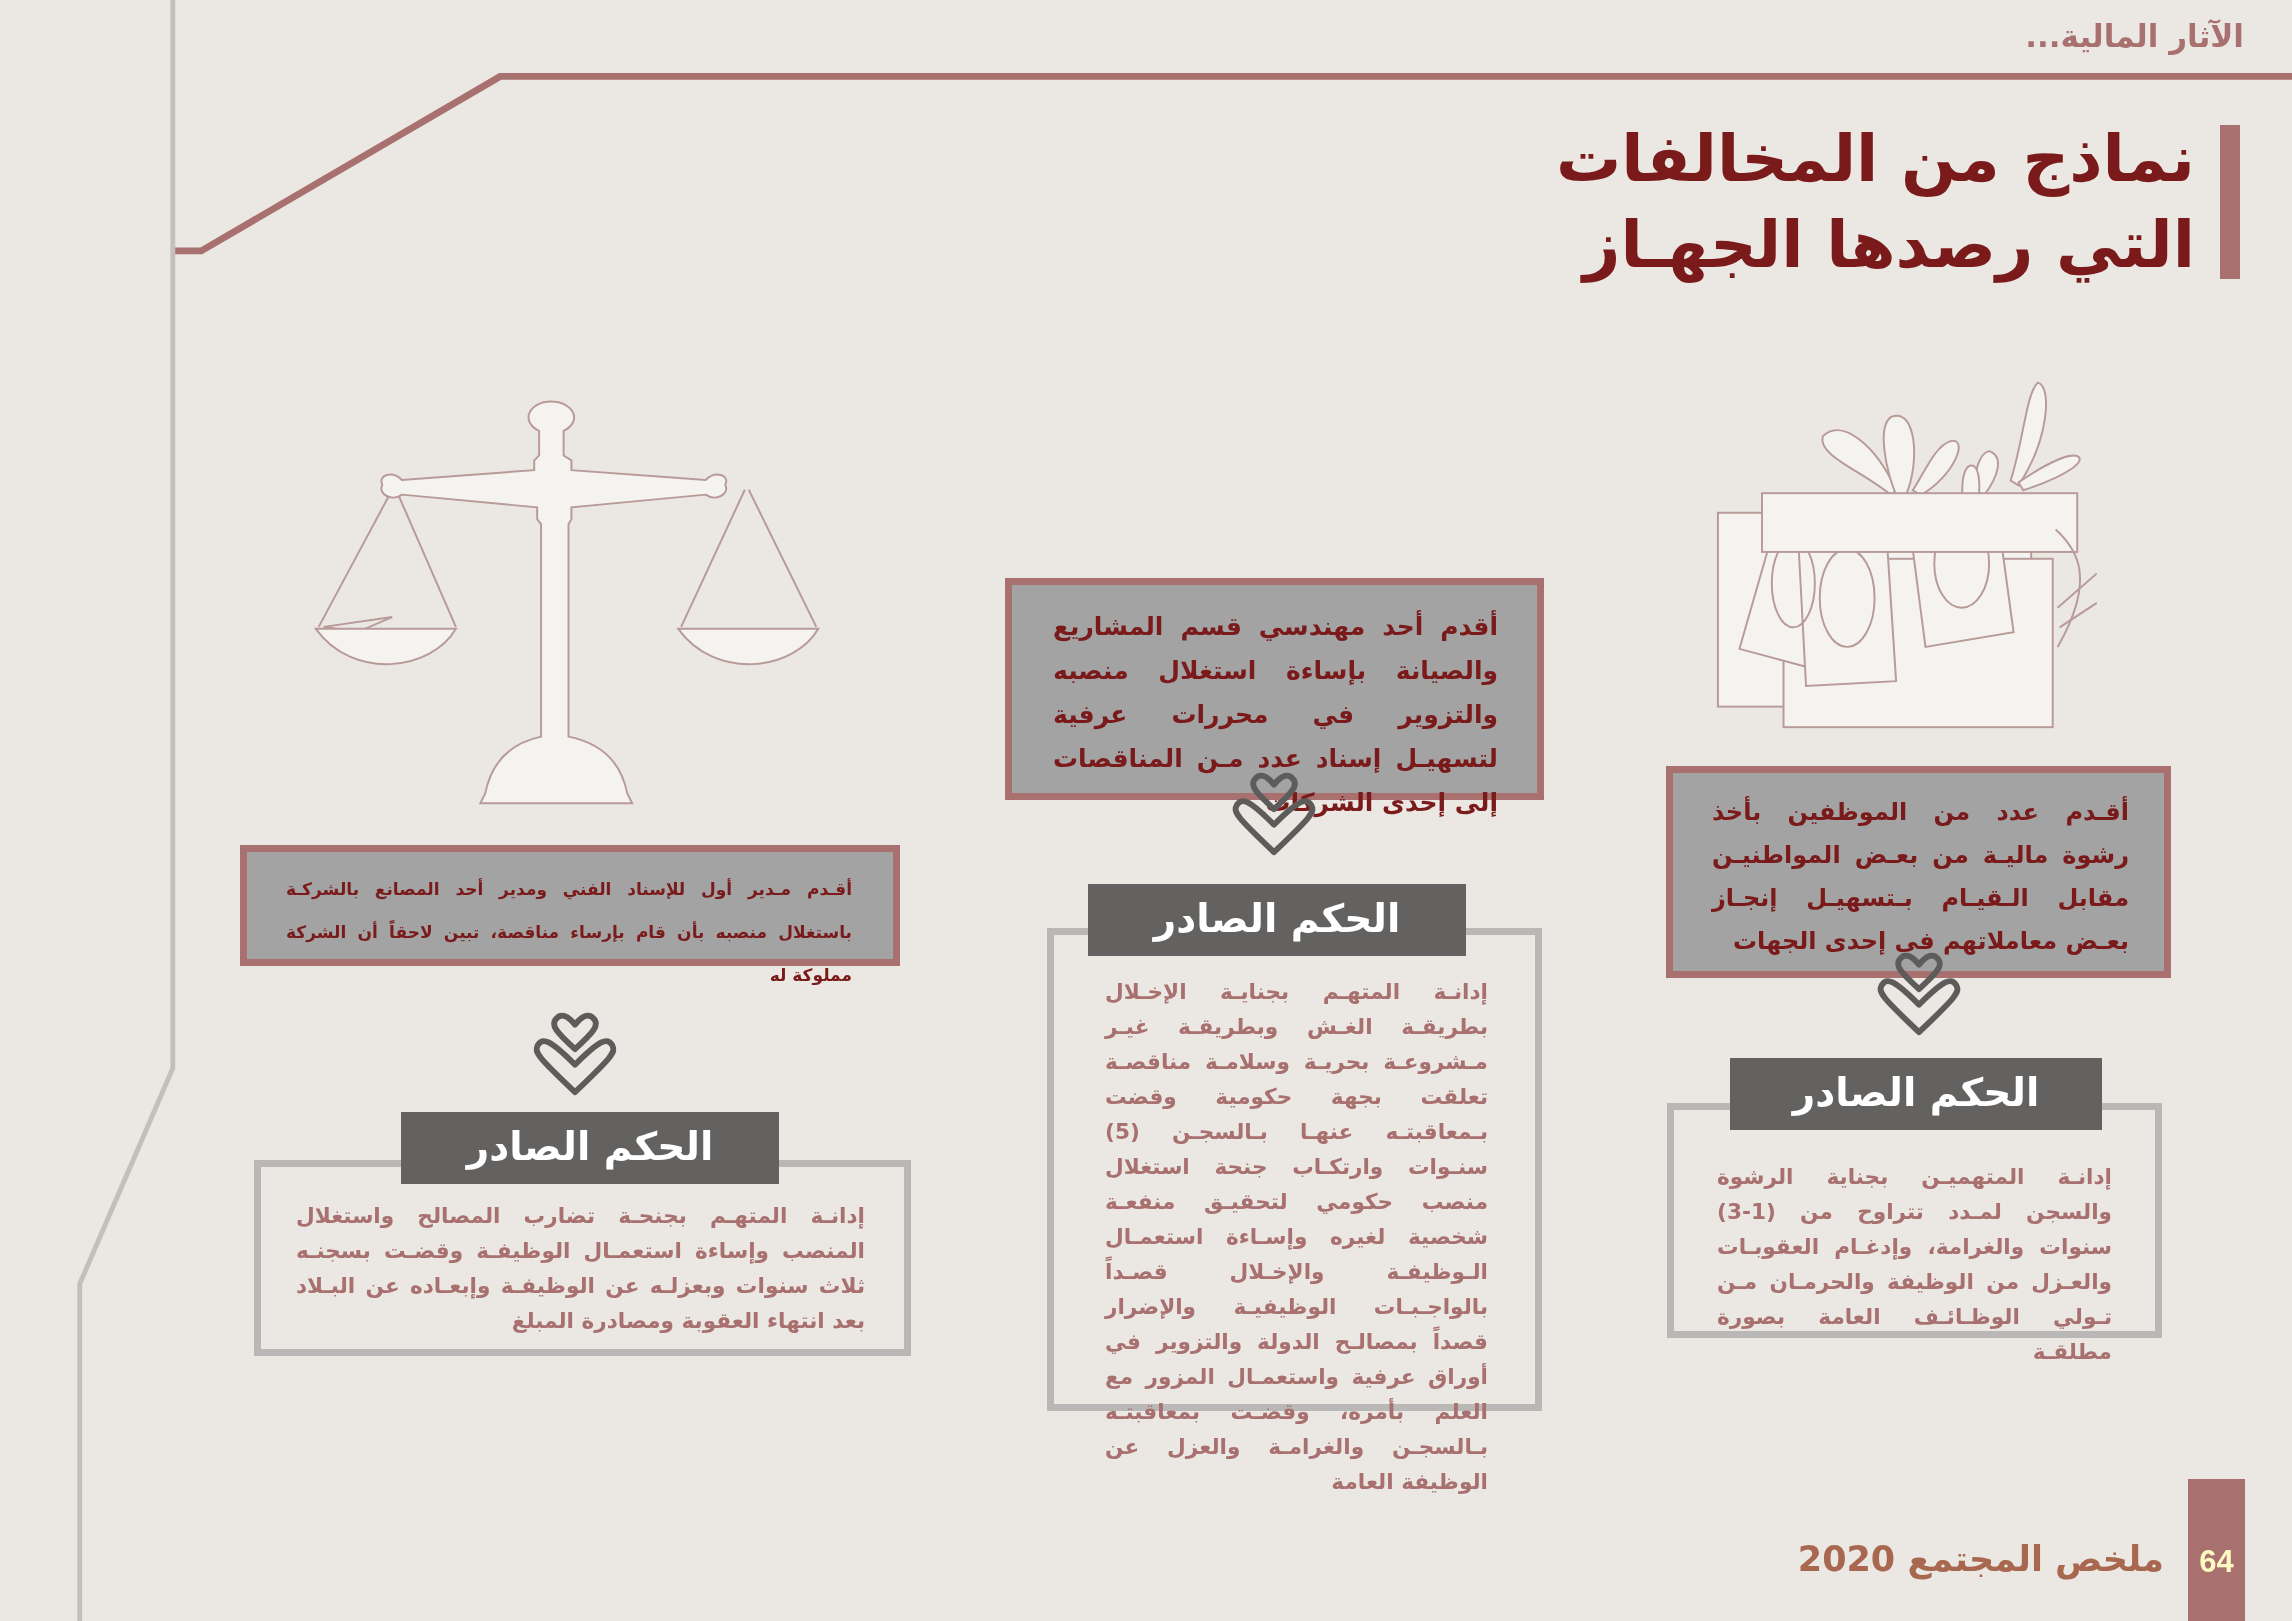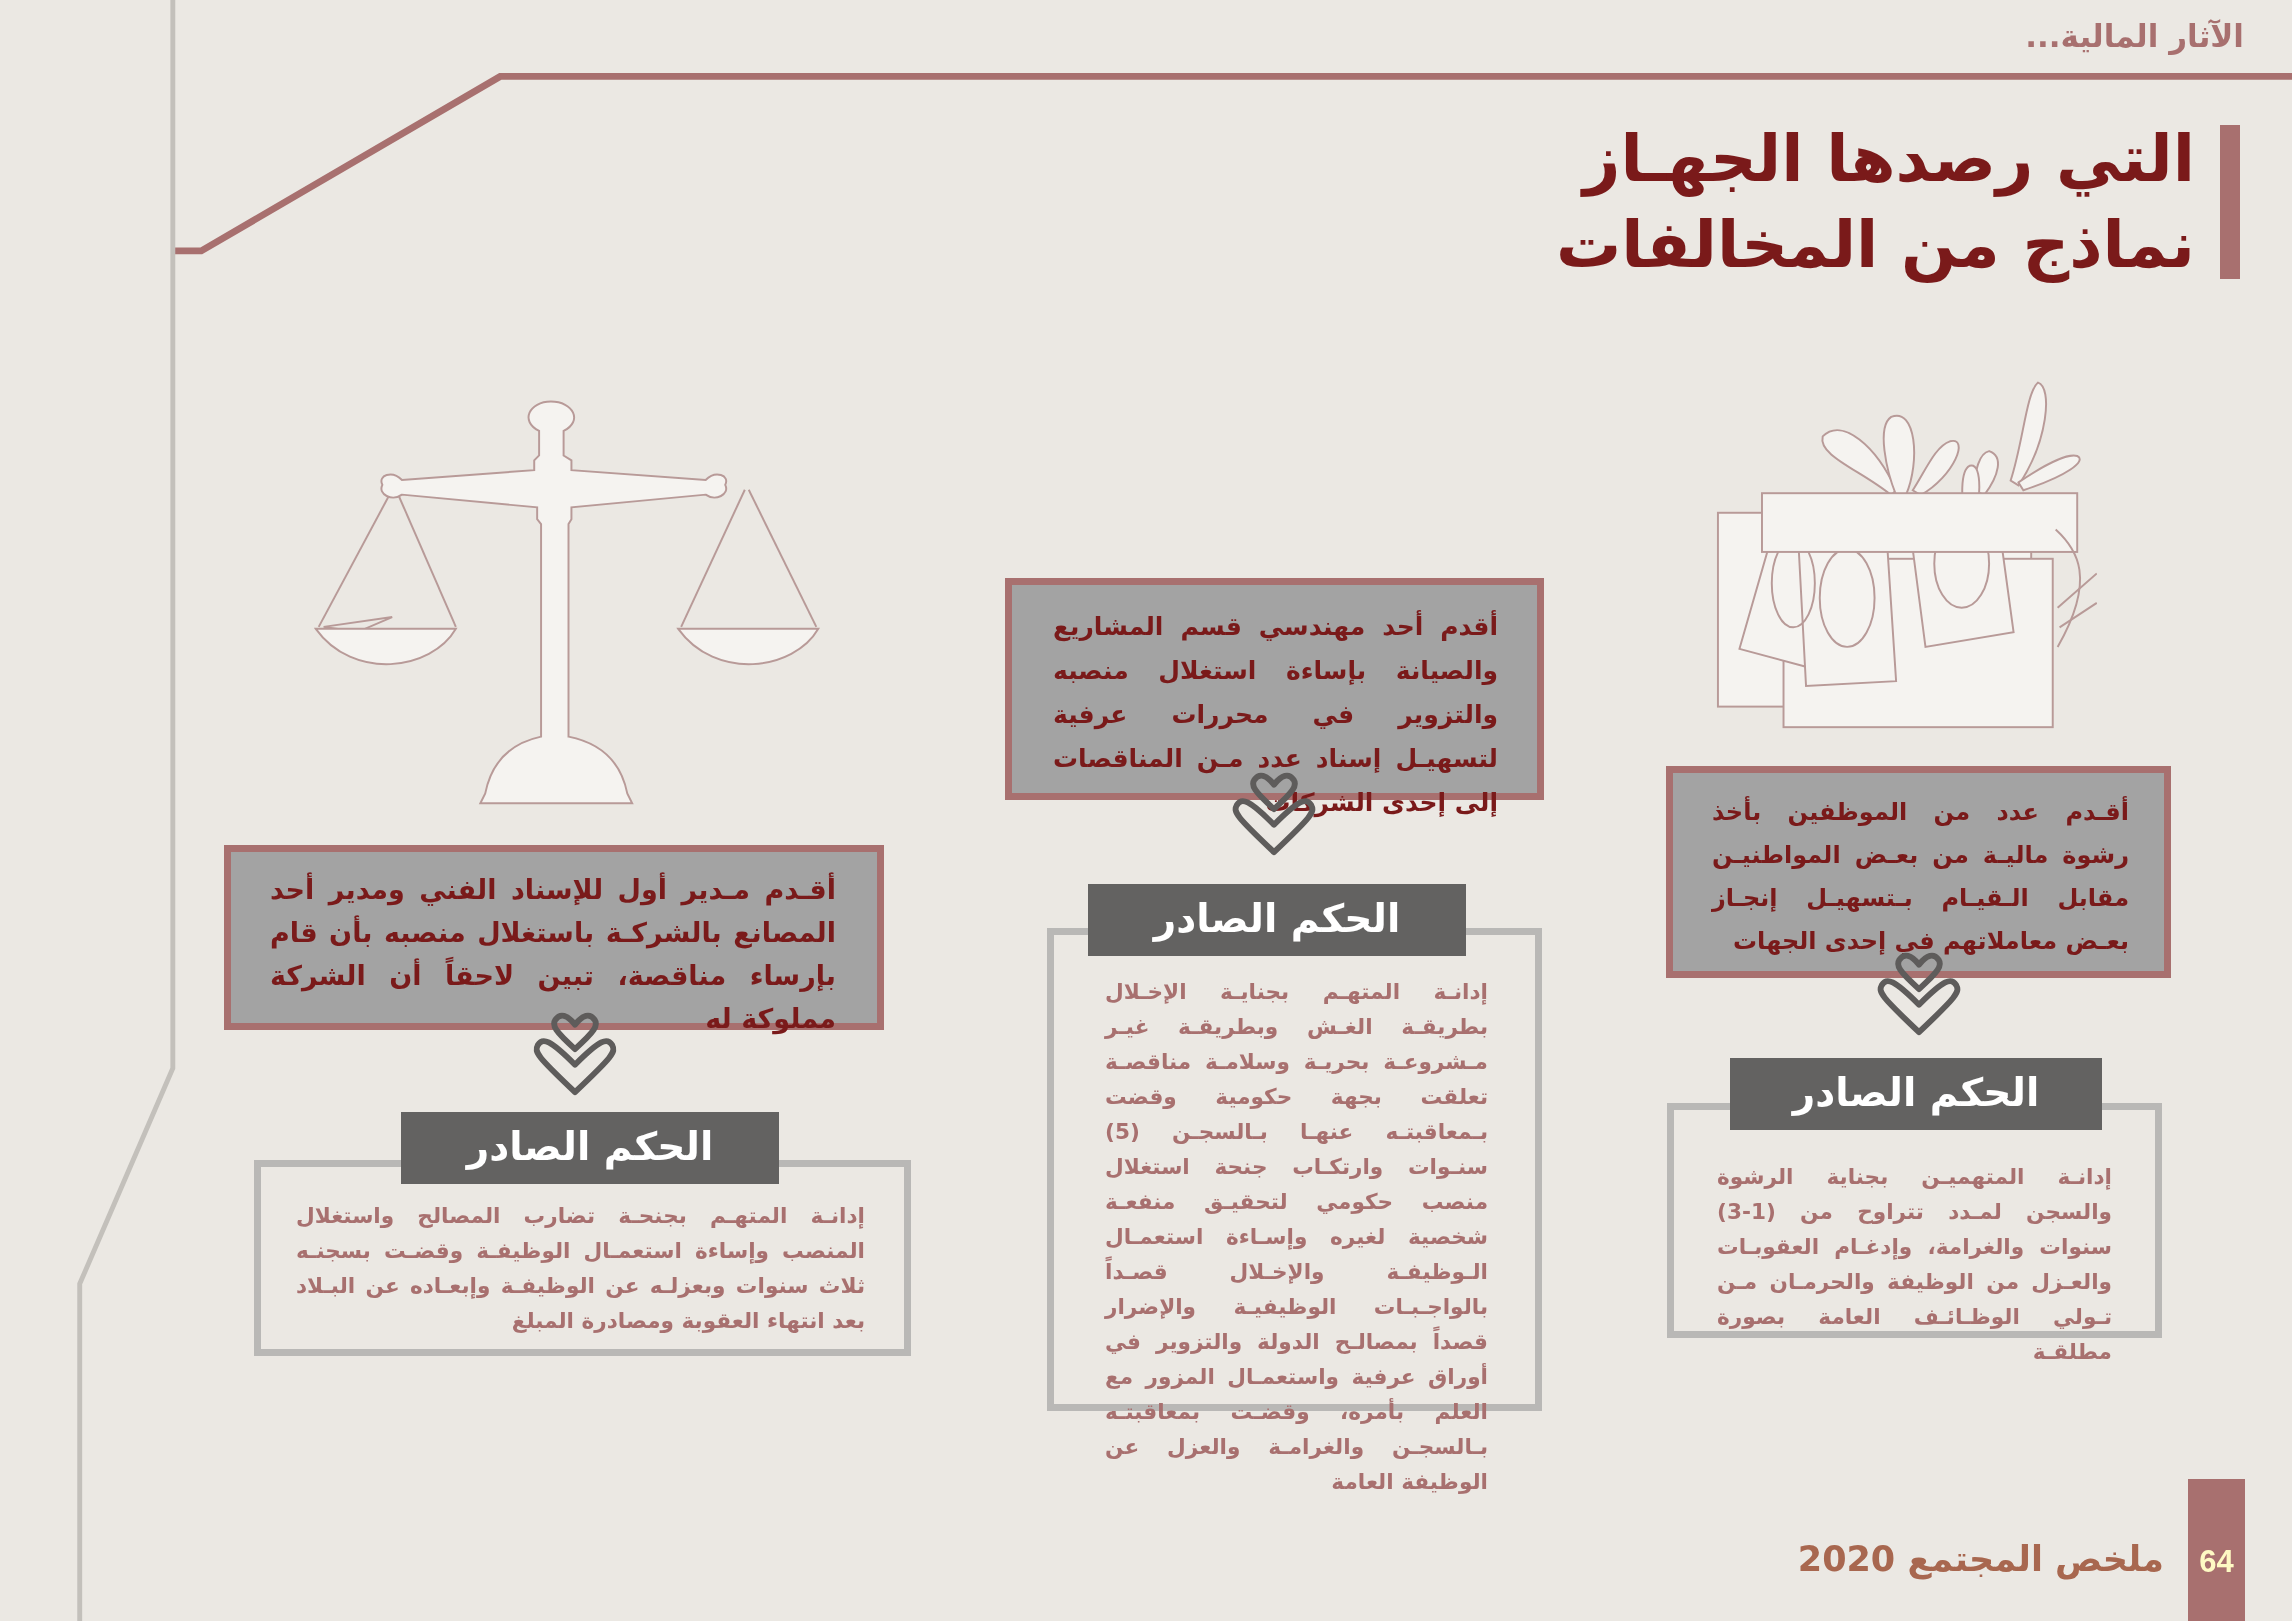--- a/index.html
+++ b/index.html
@@ -50,22 +50,22 @@
 <body>
 
 <svg class="deco" width="2293" height="1621" viewBox="0 0 2339 1654">
   <polyline points="2339,78 510,78 205,256 176,256" fill="none" stroke="#a8706f" stroke-width="7"></polyline>
   <polyline points="176,0 176,1090 81,1310 81,1654" fill="none" stroke="#c3c0bb" stroke-width="5"></polyline>
 </svg>
 
 <div class="abs breadcrumb">الآثار المالية...</div>
 <div class="abs title-bar"></div>
 <div class="abs title">
+  <div>نماذج من المخالفات</div>
   <div>التي رصدها الجهـاز</div>
-  <div>نماذج من المخالفات</div>
 </div>
 
 <svg class="abs" style="left:1705px;top:363px" width="392" height="372" viewBox="0 0 400 380">
   <g fill="#f5f3f0" stroke="#b89a98" stroke-width="2">
     <path d="M120,75 C140,55 175,85 195,130 L190,135 C160,110 115,95 120,75Z"></path>
     <path d="M190,55 C215,45 220,100 205,135 L195,135 C185,110 175,65 190,55Z"></path>
     <path d="M250,80 C270,75 255,115 220,135 L212,130 C225,110 235,85 250,80Z"></path>
     <path d="M290,90 C305,95 300,115 285,135 L275,130 C275,110 280,92 290,90Z"></path>
     <path d="M340,20 C355,25 350,80 320,125 L312,120 C325,80 328,30 340,20Z"></path>
     <path d="M380,95 C390,100 370,115 325,130 L320,122 C345,105 370,92 380,95Z"></path>
@@ -118,21 +118,21 @@
   <g fill="none" stroke="#5e5c5b" stroke-width="6" stroke-linejoin="round" stroke-linecap="round">
     <path d="M28,14 C33,7 40,9 48,19 C56,9 63,7 68,14 C72,20 68,26 48,44 C28,26 24,20 28,14Z"></path>
     <path d="M10,40 C15,32 22,34 48,60 C74,34 81,32 86,40 C90,47 86,52 48,88 C10,52 6,47 10,40Z"></path>
   </g>
 </svg>
 <div class="abs verdict-box" style="left:1047px;top:928px;width:495px;height:483px;padding:39px 47px 9.8px 51px;">
   <div>إدانـة المتهـم بجنايـة الإخـلال بطريقـة الغـش وبطريقـة غيـر مـشروعـة بحريـة وسلامـة مناقصـة تعلقت بجهة حكومية وقضت بـمعاقبتـه عنهـا بـالسجـن (5) سنـوات وارتكـاب جنحة استغلال منصب حكومي لتحقيـق منفعـة شخصية لغيره وإسـاءة استعمـال الـوظيفـة والإخـلال قصـداً بالواجـبـات الوظيفيـة والإضرار قصداً بمصالـح الدولة والتزوير في أوراق عرفية واستعمـال المزور مع العلم بأمره، وقضـت بمعاقبتـه بـالسجـن والغرامـة والعزل عن الوظيفة العامة</div>
 </div>
 <div class="abs verdict-head" style="left:1088px;top:884px;width:378px;">الحكم الصادر</div>
 
-<div class="abs case-box" style="left:224px;top:804px;width:660px;height:185px;padding:15.7px 41px 7.8px 39px;line-height:43px;font-size:27px">
+<div class="abs case-box" style="left:240px;top:804px;width:660px;height:121px;padding:15.7px 41px 7.8px 39px;line-height:43px;font-size:17px">
   <div>أقـدم مـدير أول للإسناد الفني ومدير أحد المصانع بالشركـة باستغلال منصبه بأن قام بإرساء مناقصة، تبين لاحقاً أن الشركة مملوكة له</div>
 </div>
 <svg class="abs chev" style="left:528px;top:1006px" viewBox="0 0 96 96">
   <g fill="none" stroke="#5e5c5b" stroke-width="6" stroke-linejoin="round" stroke-linecap="round">
     <path d="M28,14 C33,7 40,9 48,19 C56,9 63,7 68,14 C72,20 68,26 48,44 C28,26 24,20 28,14Z"></path>
     <path d="M10,40 C15,32 22,34 48,60 C74,34 81,32 86,40 C90,47 86,52 48,88 C10,52 6,47 10,40Z"></path>
   </g>
 </svg>
 <div class="abs verdict-box" style="left:254px;top:1160px;width:657px;height:196px;padding:31px 39px 9.8px 35px;">
   <div>إدانـة المتهـم بجنحـة تضارب المصالح واستغلال المنصب وإساءة استعمـال الوظيفـة وقضـت بسجنـه ثلاث سنوات وبعزلـه عن الوظيفـة وإبعـاده عن البـلاد بعد انتهاء العقوبة ومصادرة المبلغ</div>

